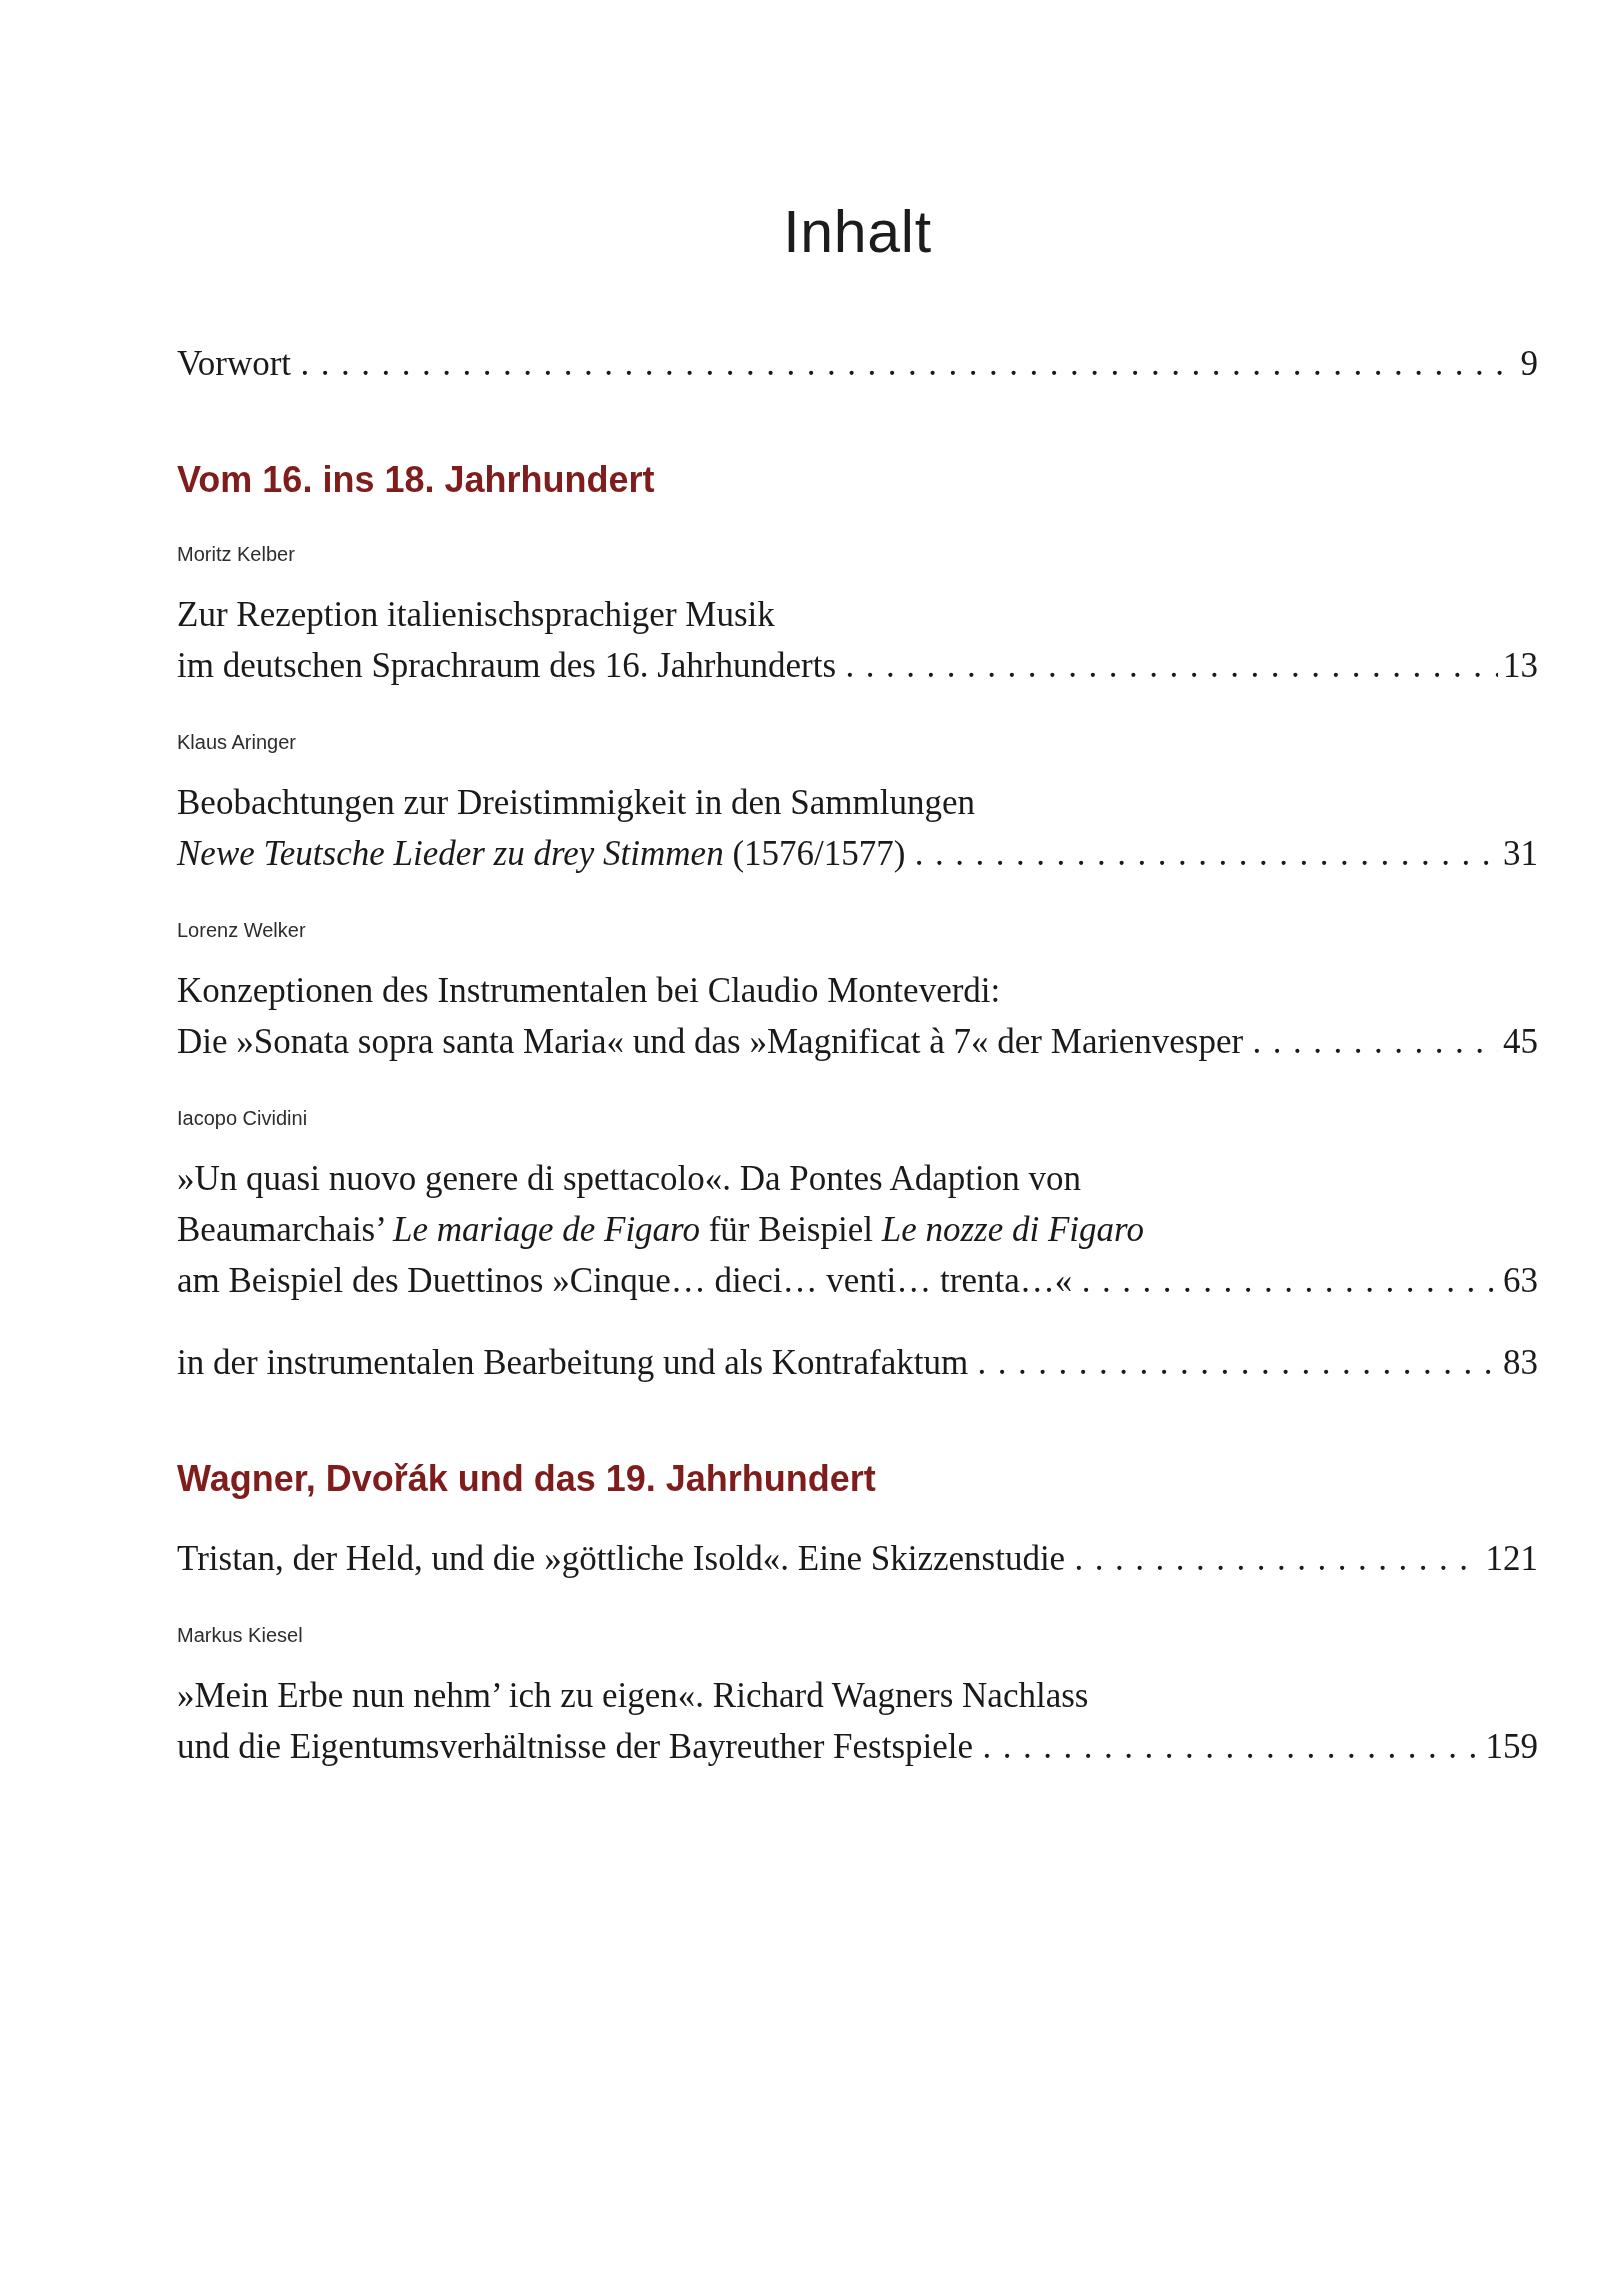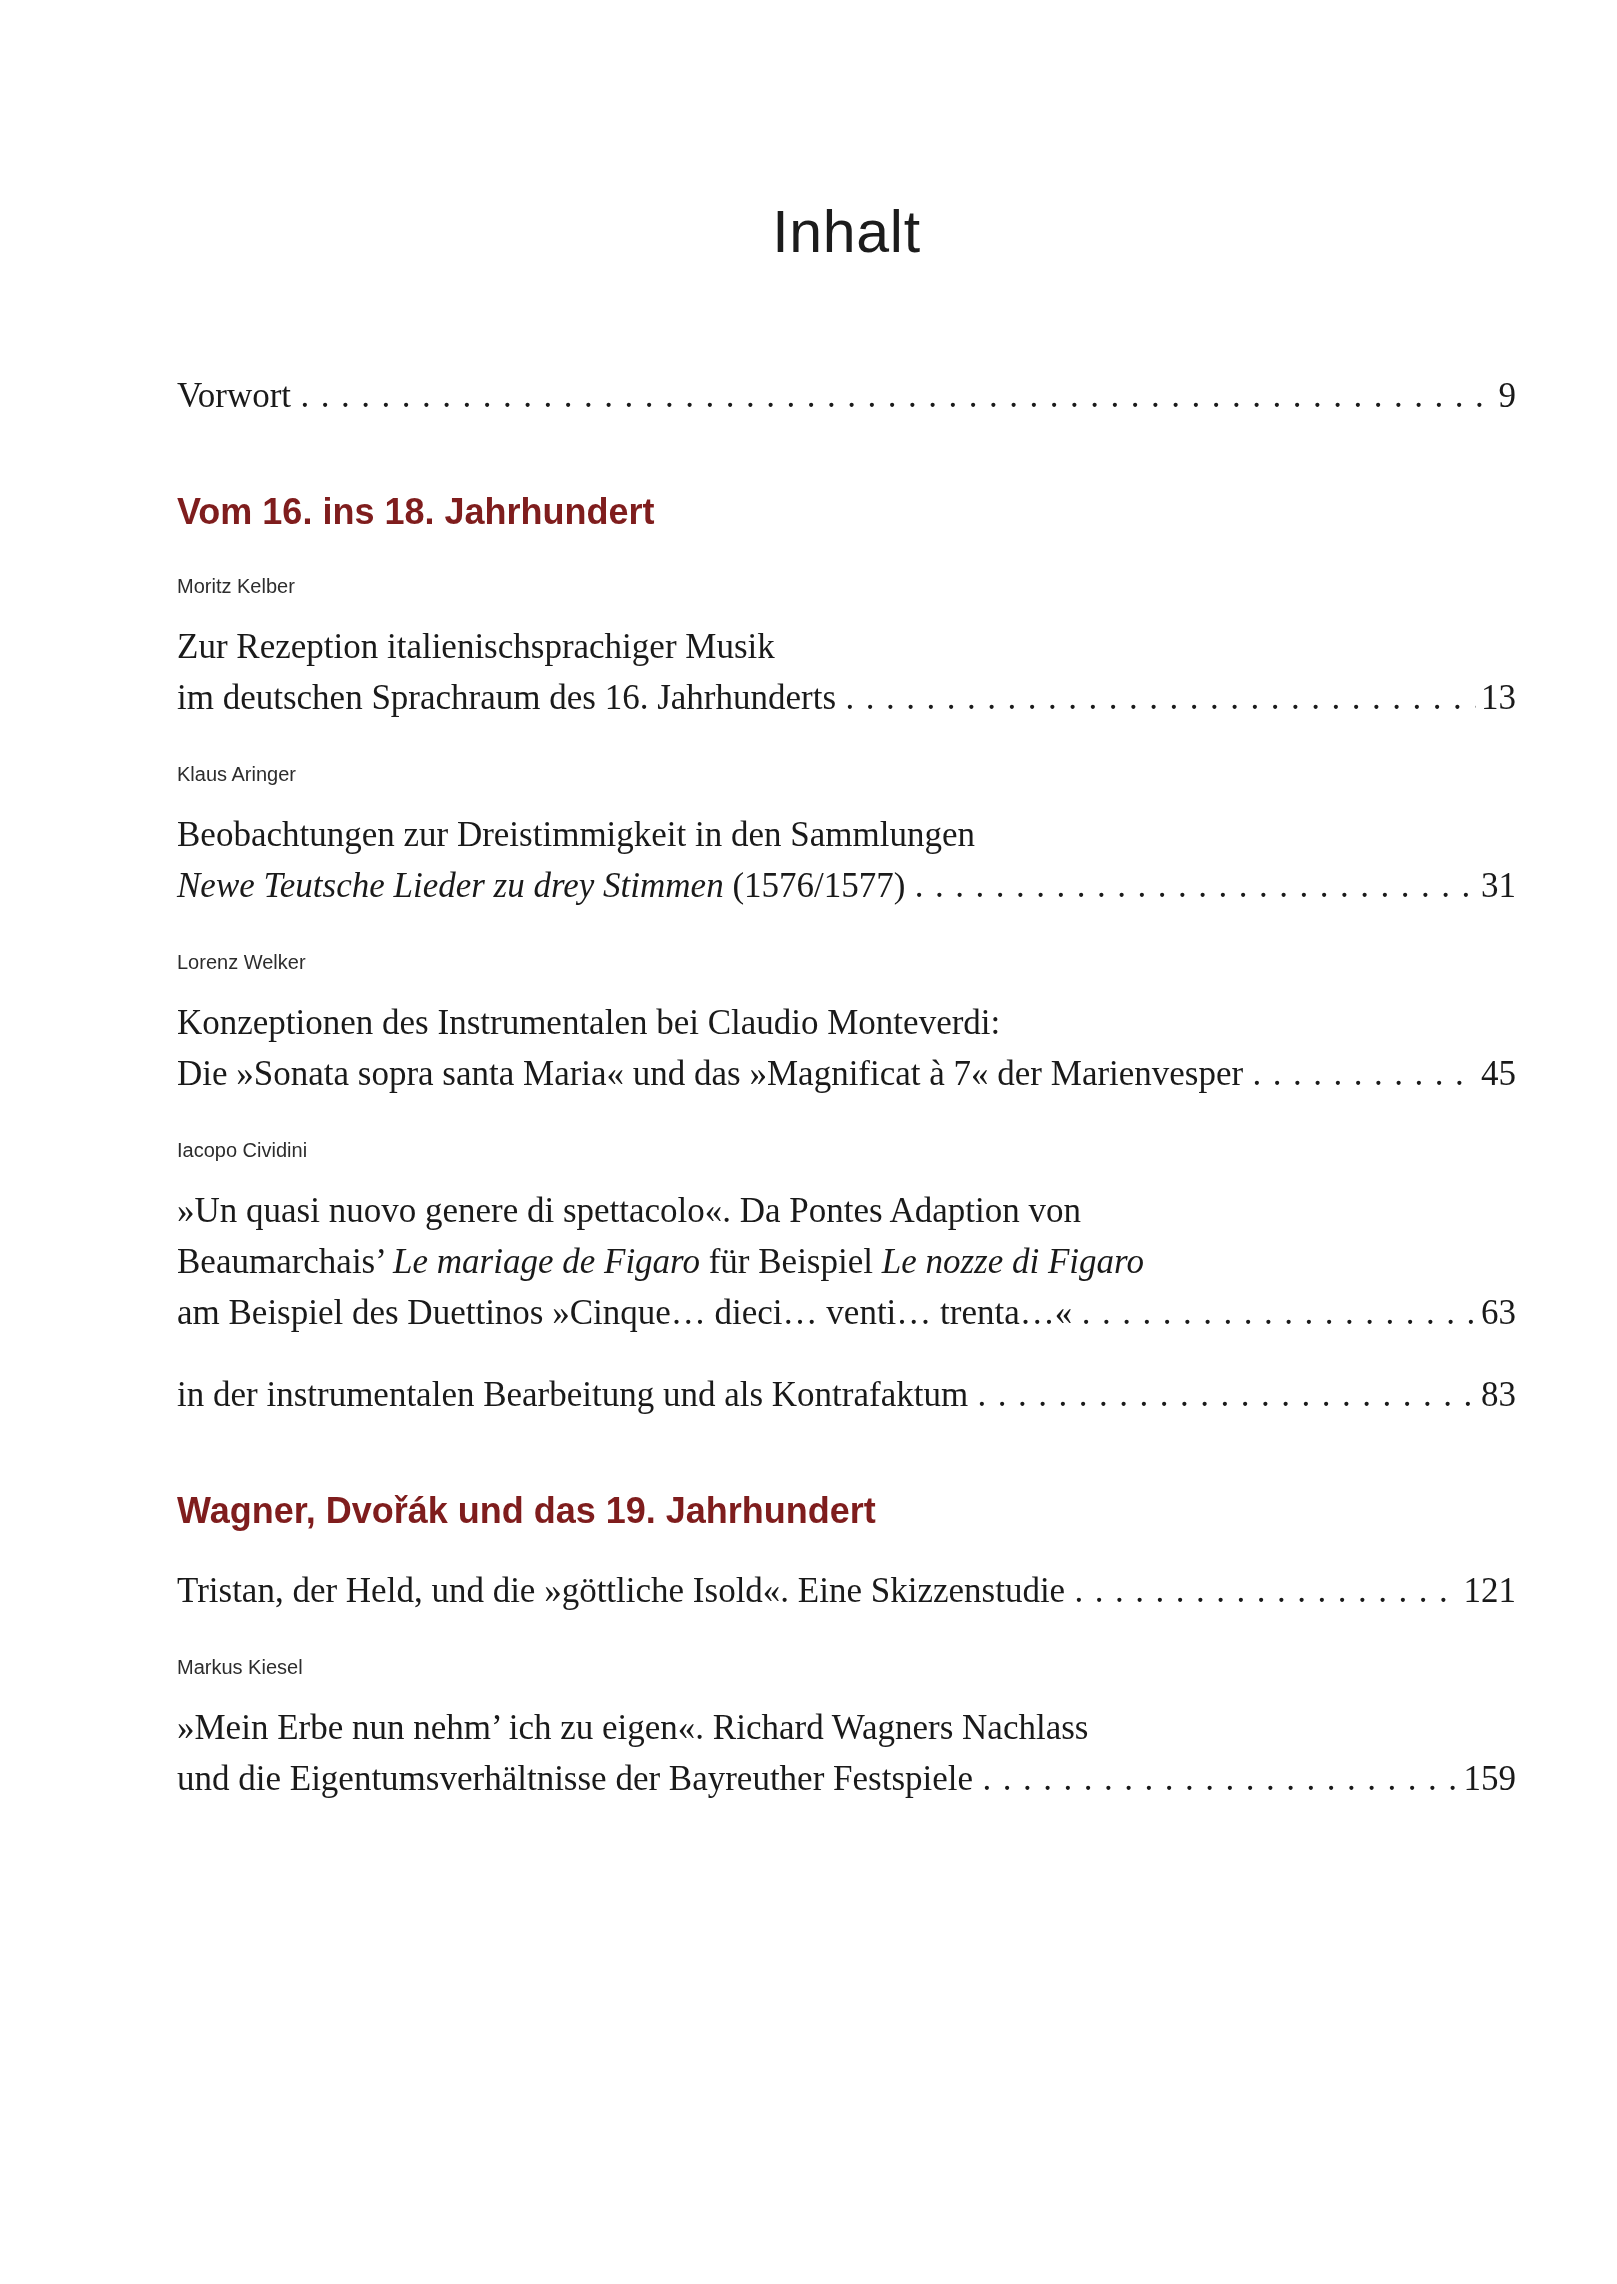--- a/index.html
+++ b/index.html
@@ -8,32 +8,32 @@
     width: 1618px; height: 2284px;
     background: #ffffff;
     overflow: hidden;
   }
   body {
     font-family: "Liberation Serif", serif;
     color: #1a1a1a;
   }
   .page {
     width: 100%; height: 100%;
-    padding: 192px 102px 0 177px;
+    padding: 192px 80px 0 177px;
   }
   .title {
     text-align: center;
     font-family: "Liberation Sans", sans-serif;
     font-size: 59px;
     line-height: 81px;
     font-weight: 400;
     letter-spacing: 0.7px;
     color: #1c1c1c;
   }
-  #toc { margin-top: 97px; }
+  #toc { margin-top: 65px; }
   .section-heading {
     font-family: "Liberation Sans", sans-serif;
     font-weight: 700;
     font-size: 36px;
     line-height: 47px;
     margin-top: 67px;
     color: #7f1d1d;
   }
   .entry { margin-top: 31px; }
   .author {

